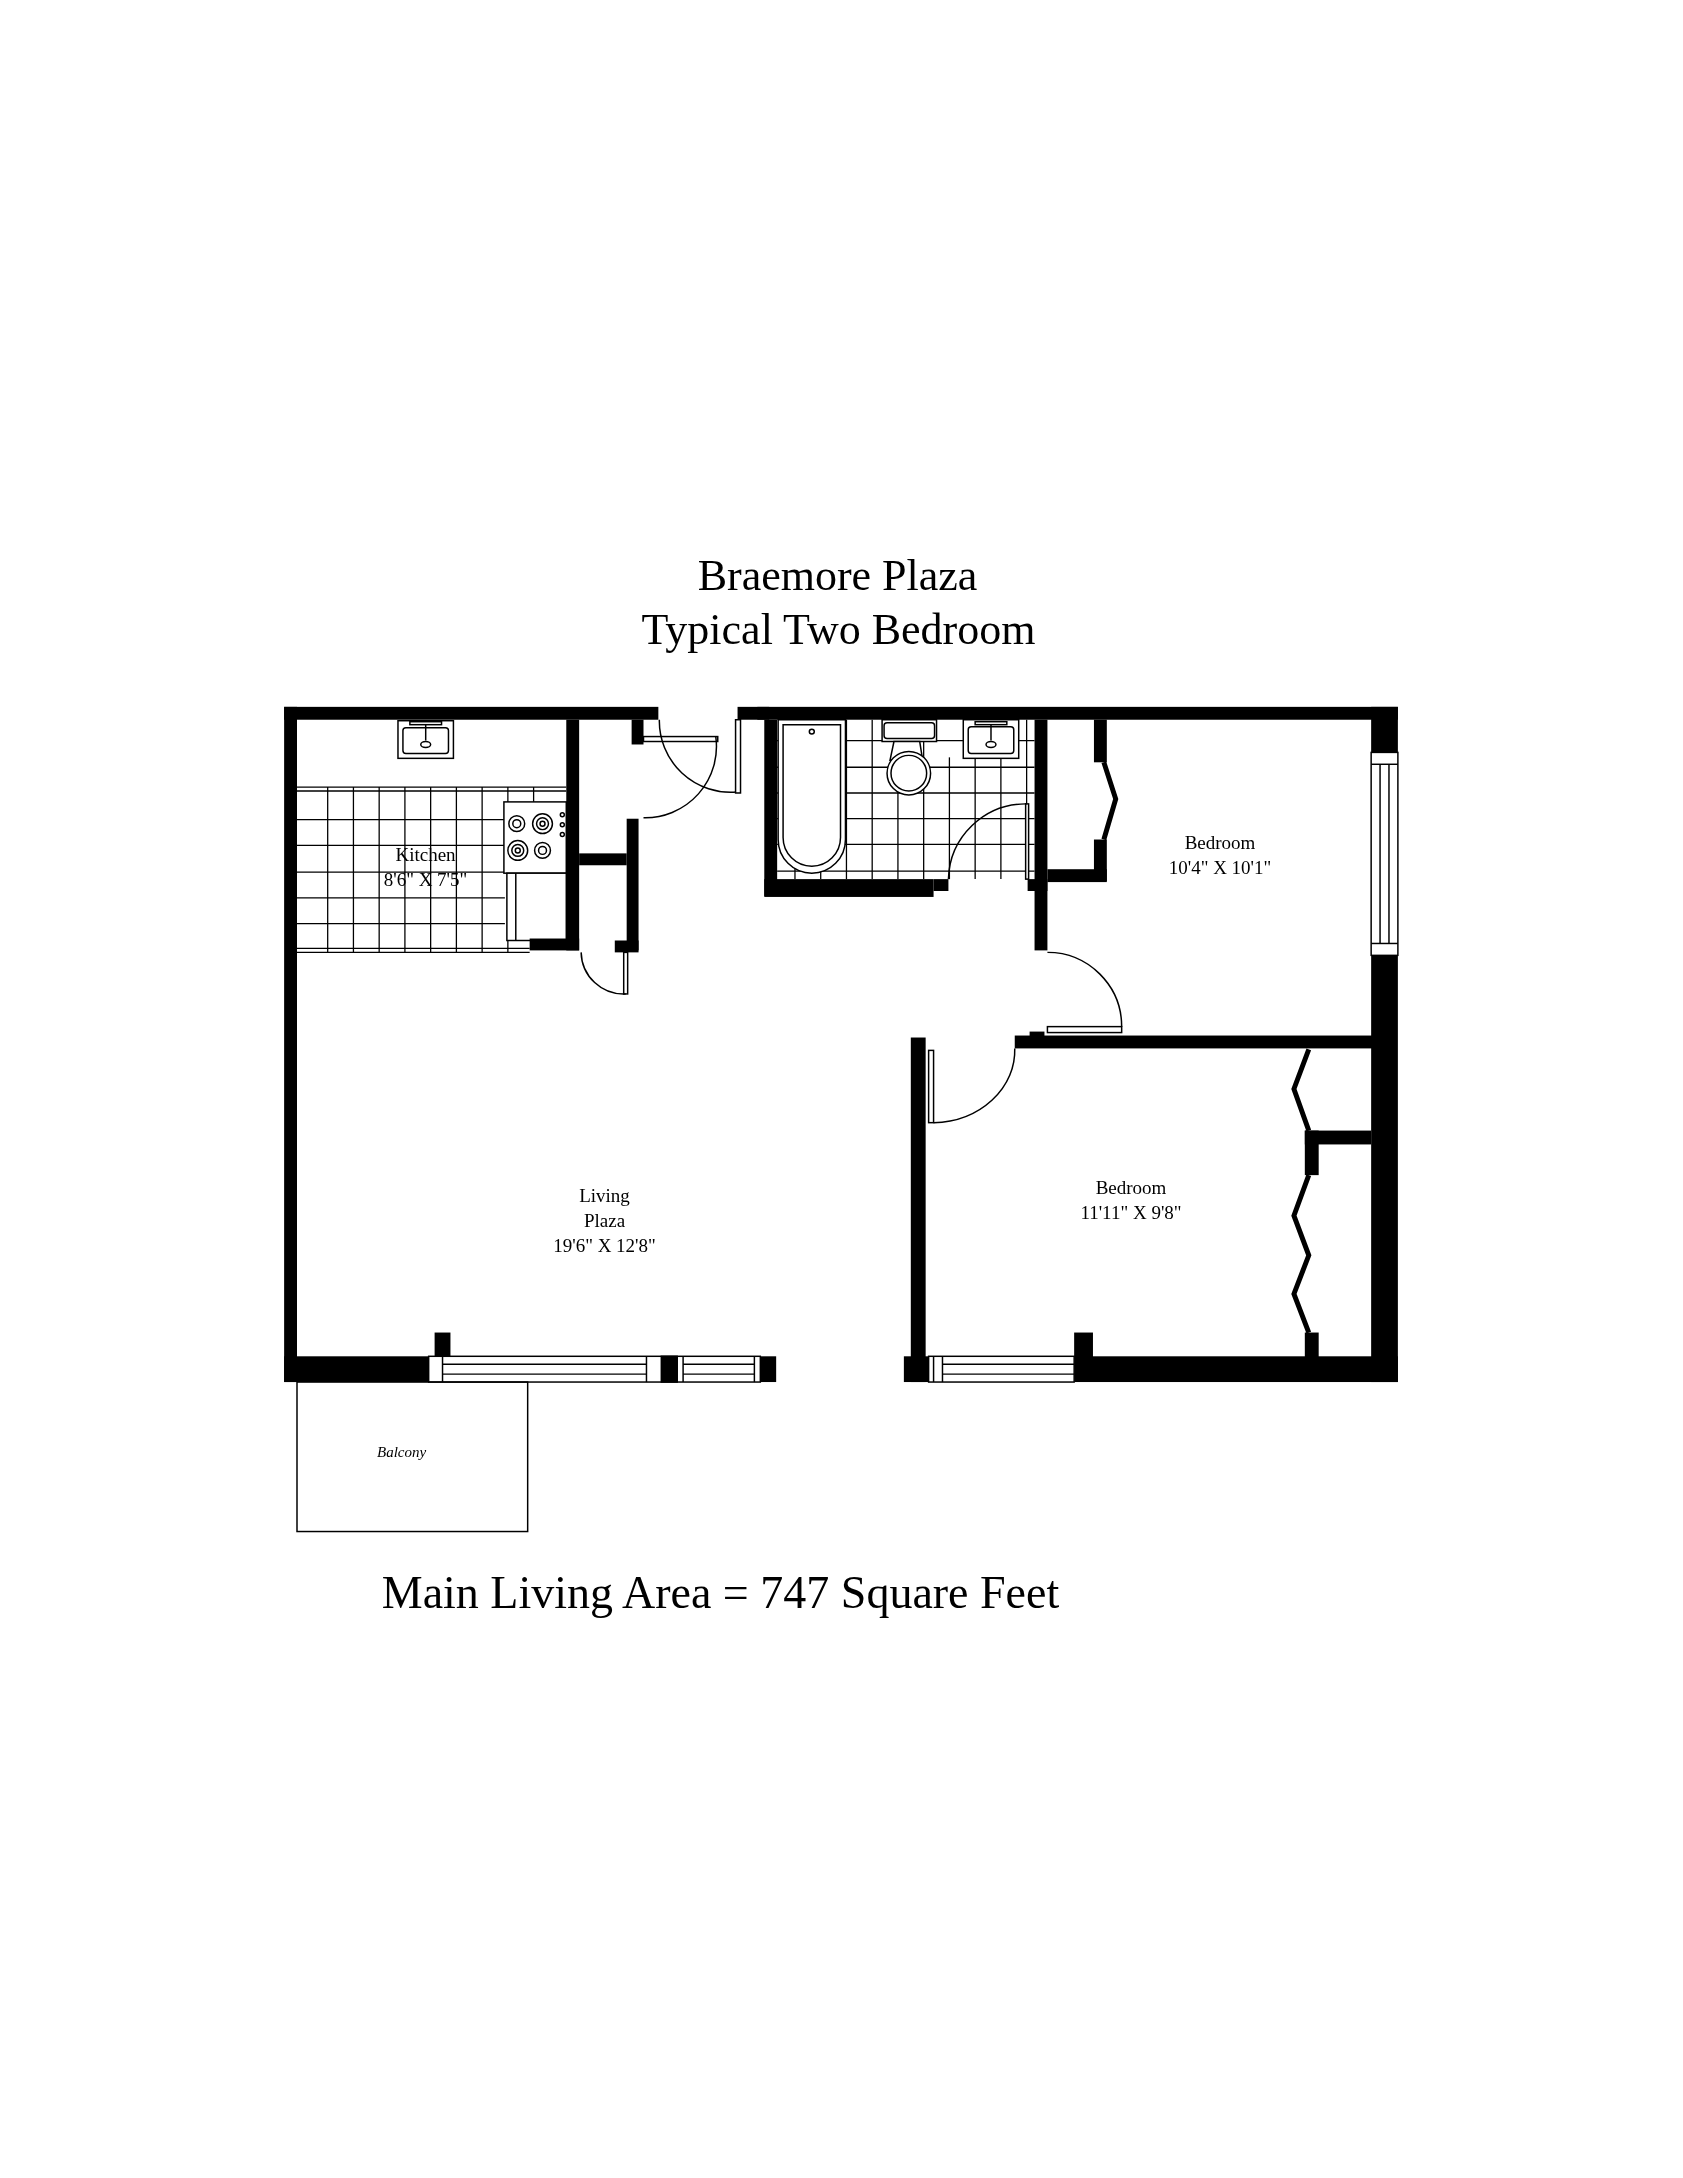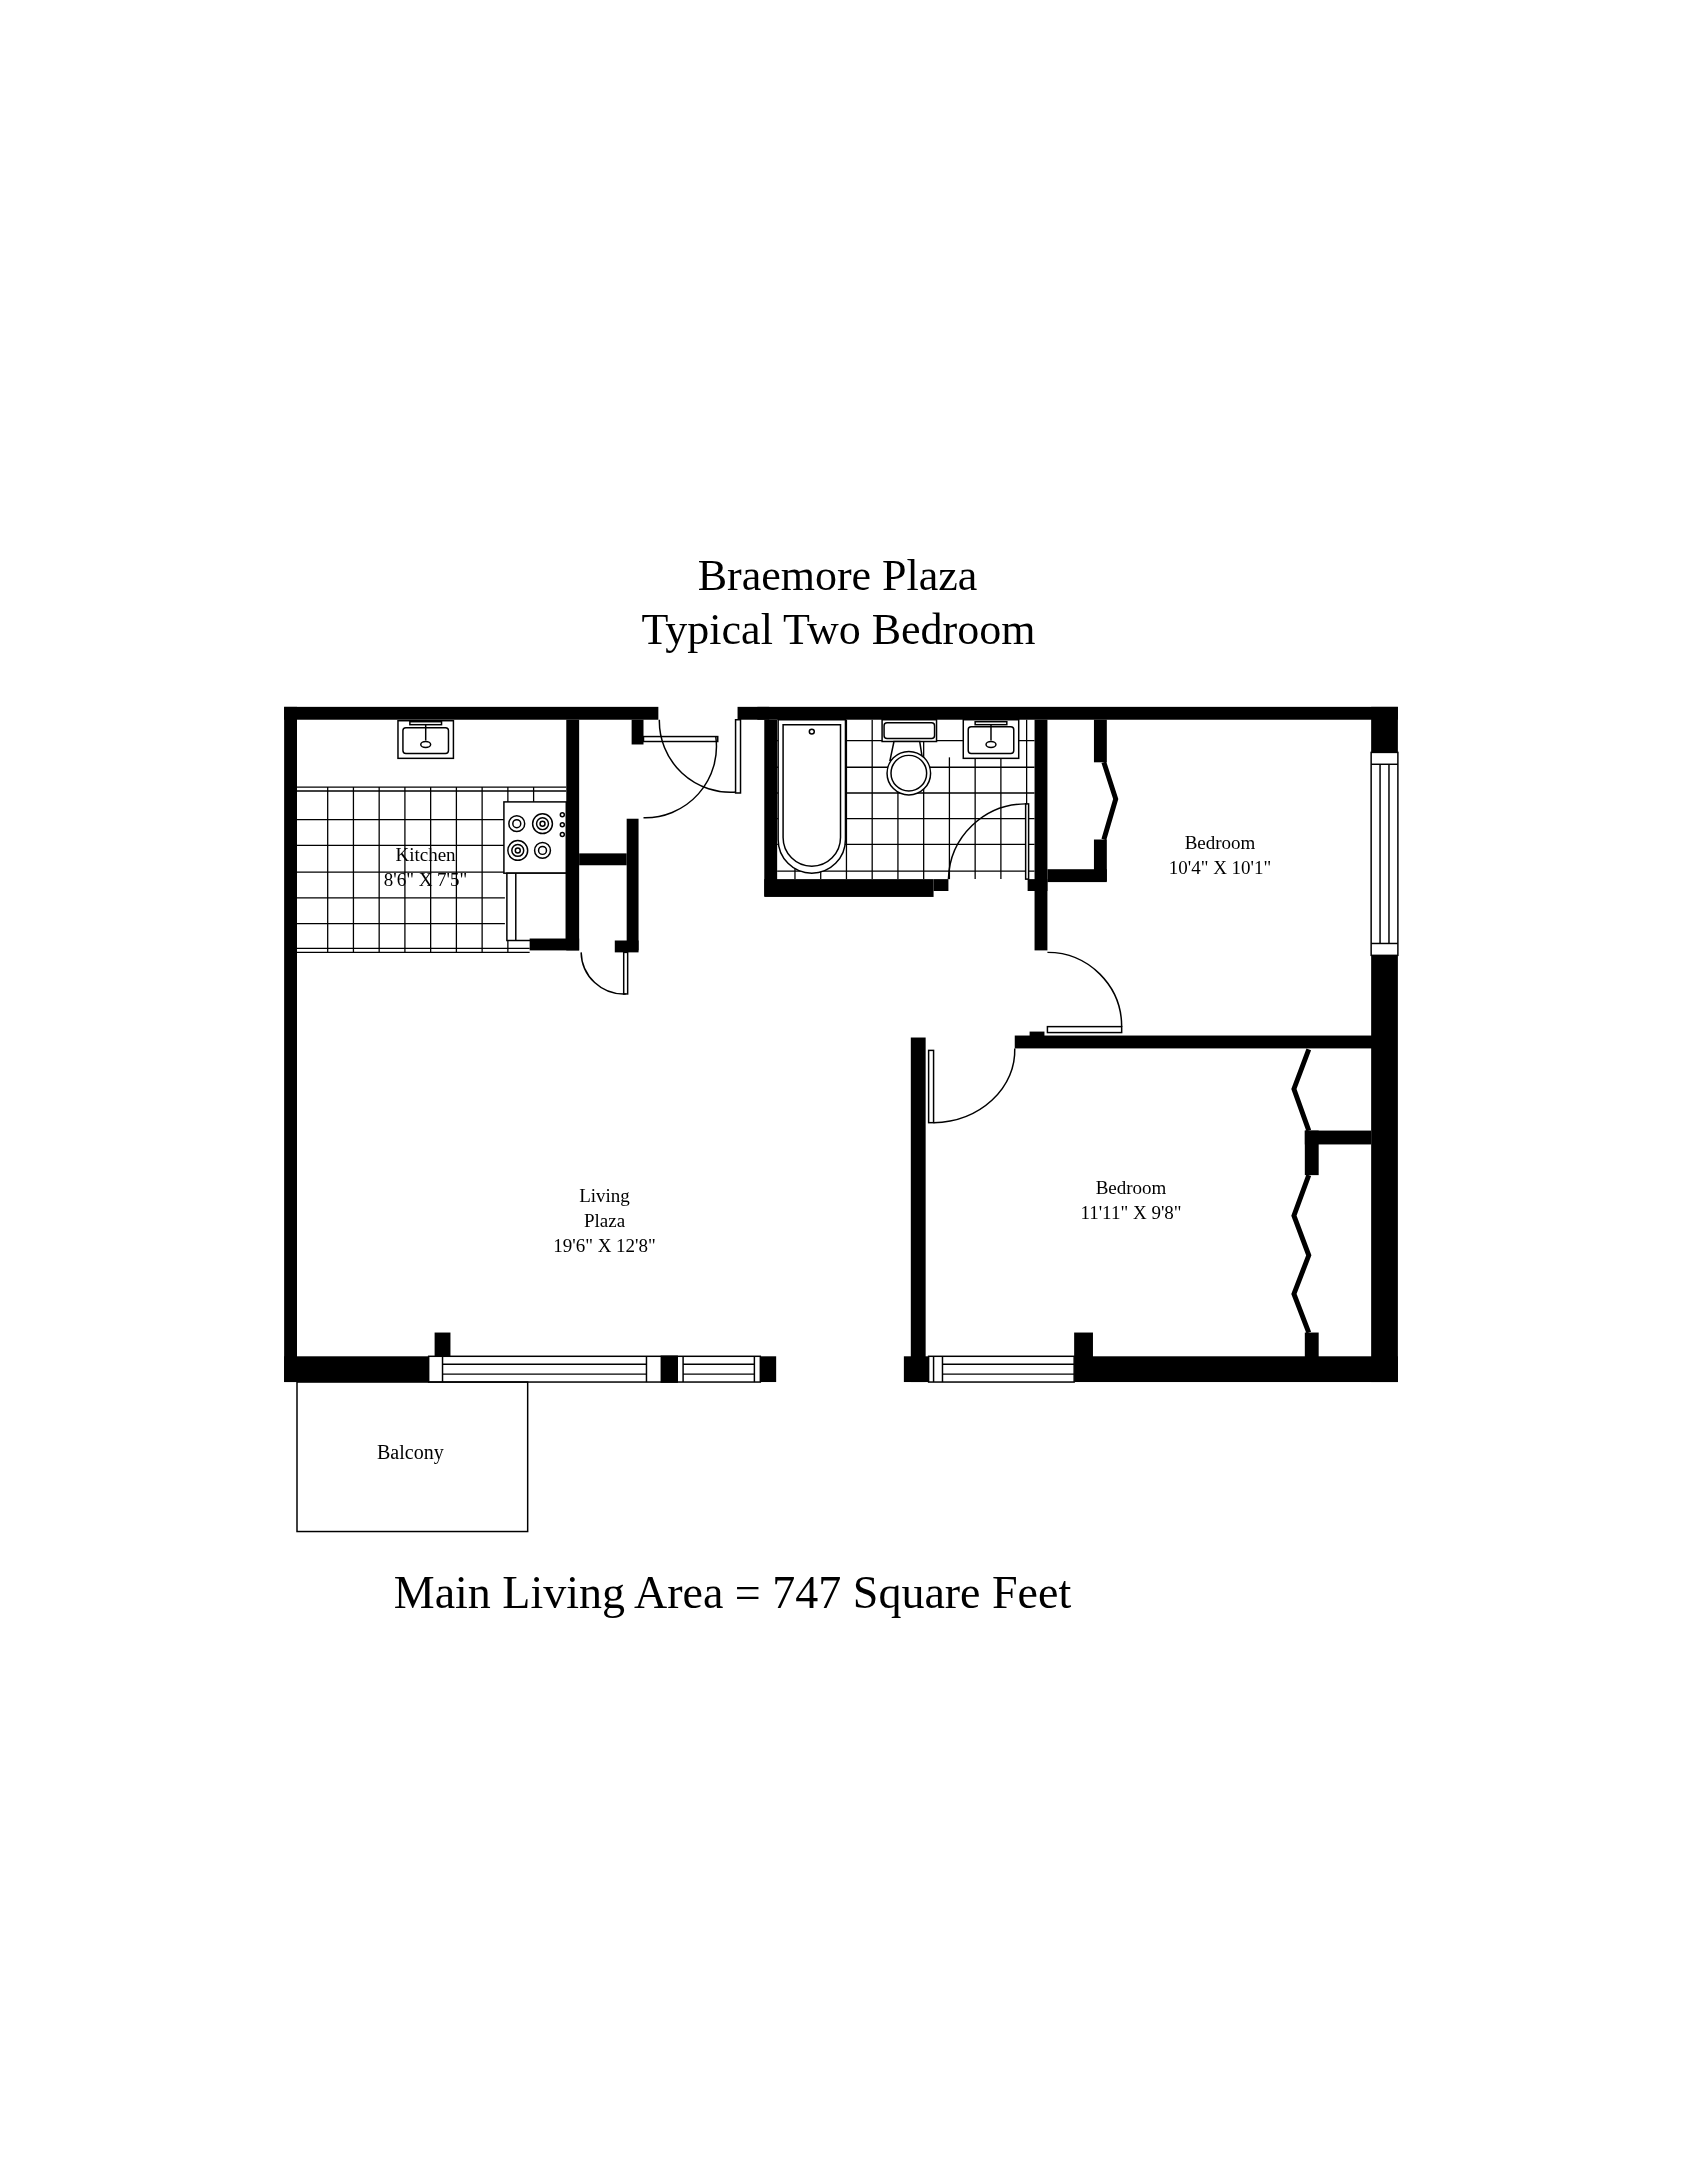--- a/index.html
+++ b/index.html
@@ -1,23 +1,23 @@
 <!DOCTYPE html>
 <html><head>
 <meta charset="utf-8">
 <style>
   html, body { margin:0; padding:0; background:#ffffff; }
   body { width:1683px; height:2178px; position:relative; overflow:hidden; font-family:"Liberation Serif", "DejaVu Serif", serif; color:#000; }
   .title { position:absolute; left:0; width:1683px; text-align:center; font-size:44px; line-height:51px; }
   #t1 { top:550px; left:-4px; }
   #t2 { top:604px; left:-3px; }
-  .footer { position:absolute; top:1566px; left:0; width:1441px; text-align:center; font-size:46px; line-height:53px;padding-left:12px; }
+  .footer { position:absolute; top:1566px; left:0; width:1441px; text-align:center; font-size:46px; line-height:53px; }
   .plan { position:absolute; left:0; top:0; width:1683px; height:2178px; }
   .label { position:absolute; text-align:center; font-size:19px; line-height:25px; white-space:nowrap; }
-  .bal-label { position:absolute; font-size:20px; line-height:26px; }
+  .bal-label { position:absolute; font-size:15px; line-height:26px;font-style:italic; }
 </style>
 </head>
 <body>
 
 <div class="title" id="t1">Braemore Plaza</div>
 <div class="title" id="t2">Typical Two Bedroom</div>
 
 <svg class="plan" viewBox="0 0 1700 2200" width="1683" height="2178" xmlns="http://www.w3.org/2000/svg">
   <g stroke="#000" stroke-width="1.3" fill="none">
     <line x1="300" y1="795" x2="572" y2="795"></line>

